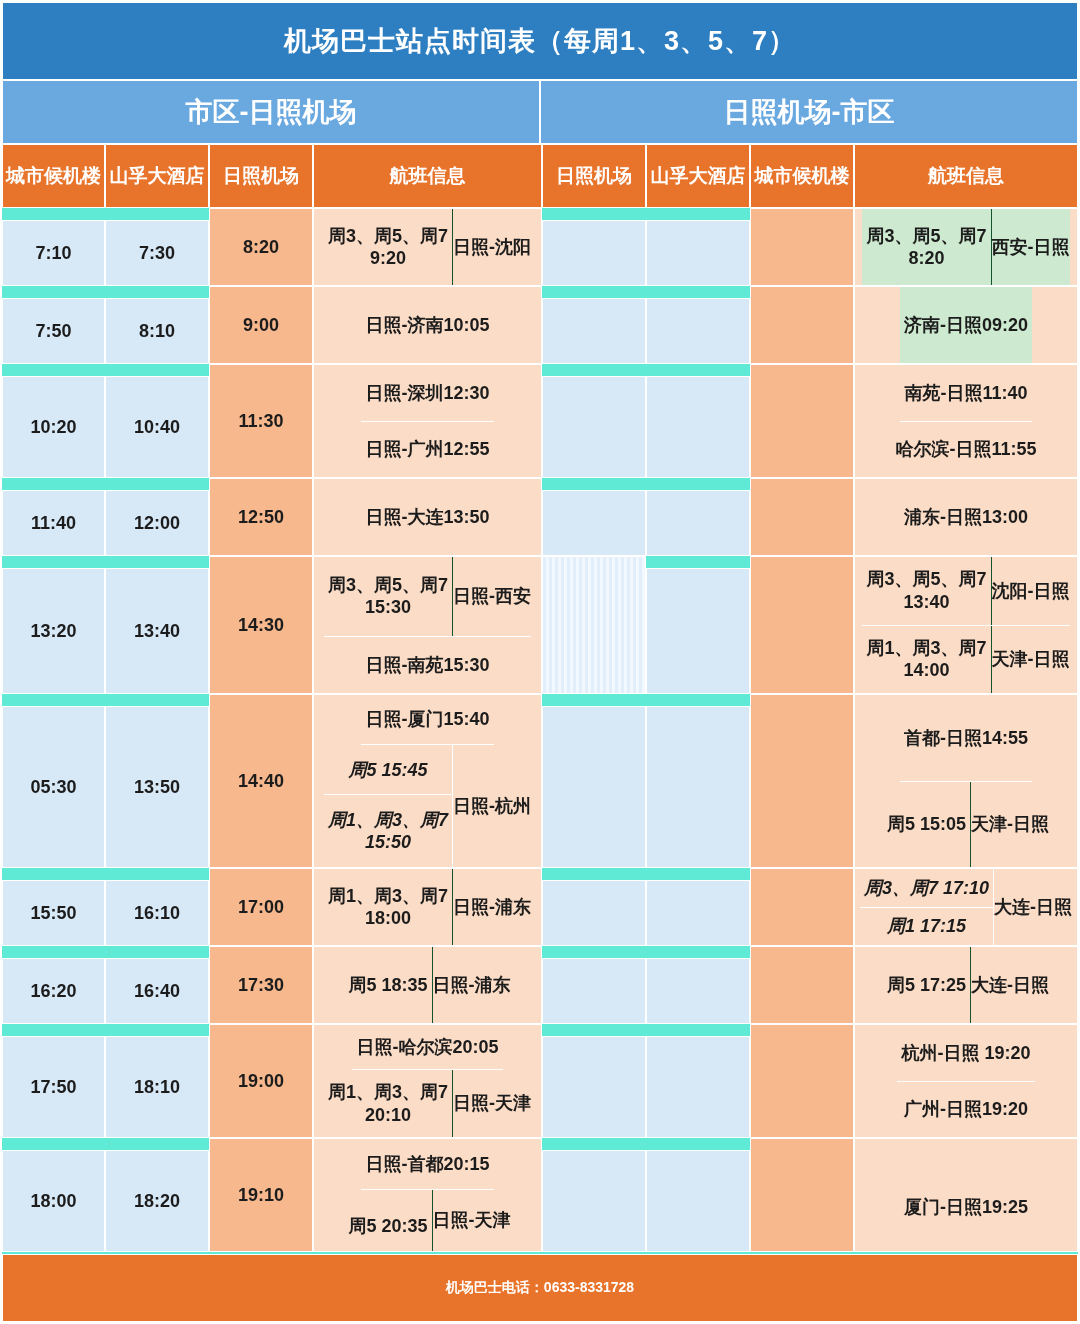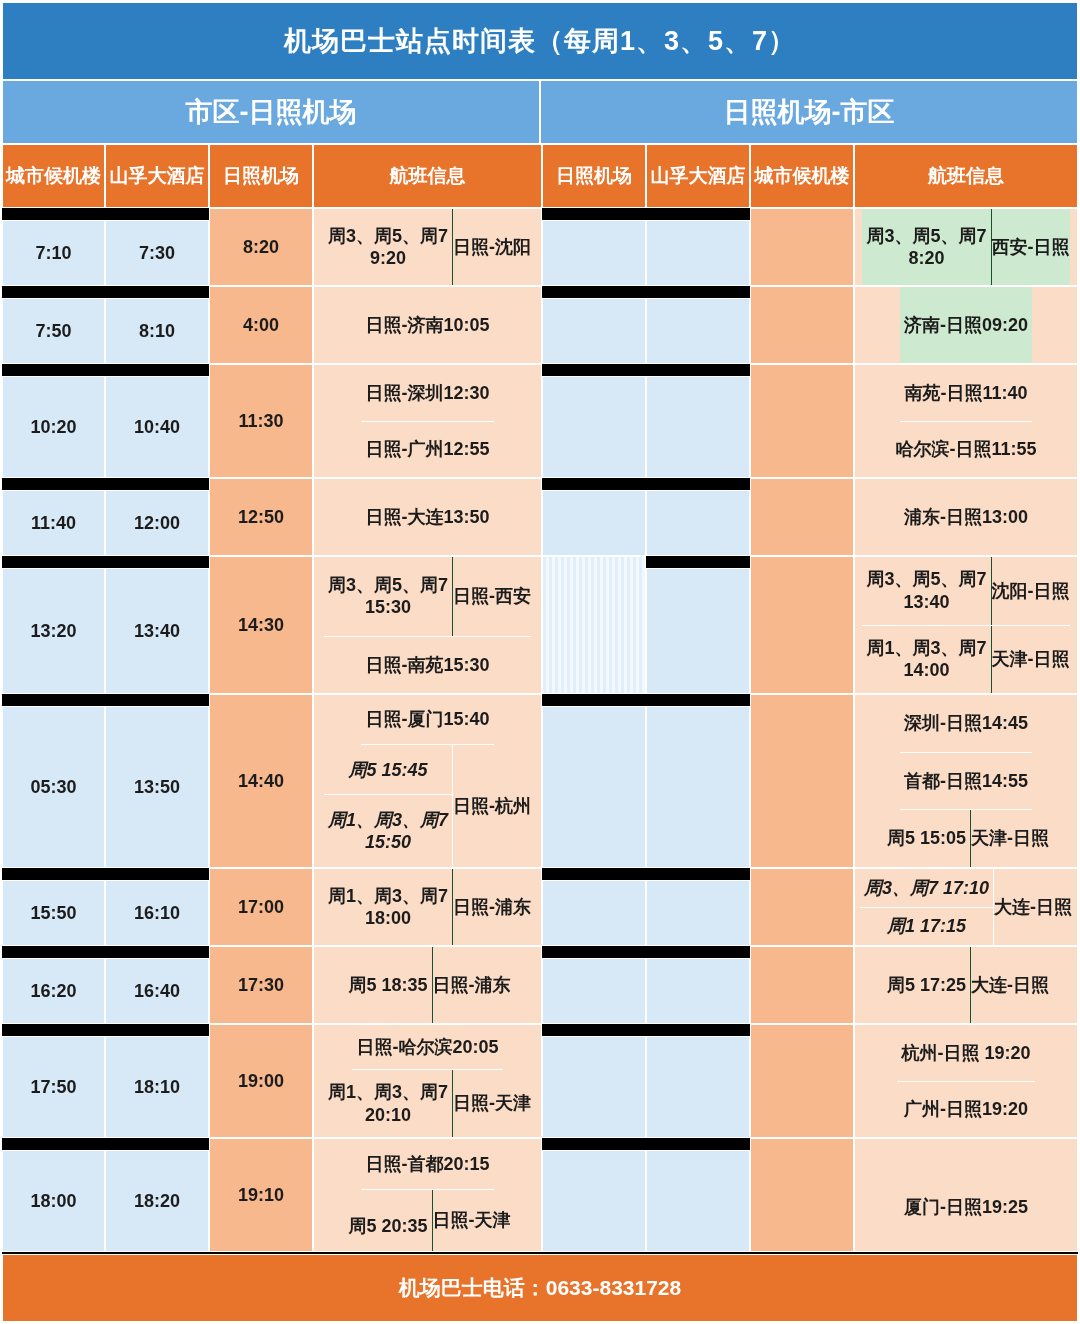--- a/index.html
+++ b/index.html
@@ -7,21 +7,21 @@
     width:1080px;height:1324px;
     background:#ffffff;
     font-family:"Liberation Sans","DejaVu Sans",sans-serif;
     -webkit-font-smoothing:antialiased;
   }
   #sheet{
     width:1080px;height:1324px;
     box-sizing:border-box;
     display:flex;flex-direction:column;
     border:2px solid #ffffff;
-    background:#000000;
+    background:#5eead4;
   }
   .title-bar{
     height:78px;flex:0 0 78px;
     background:#2d7fc1;
     color:#ffffff;
     display:flex;align-items:center;justify-content:center;
     font-size:27px;font-weight:bold;letter-spacing:1px;
     border:1px solid #ffffff;box-sizing:border-box;
   }
   .dir-row{
@@ -102,21 +102,21 @@
   .fl-right-span{
     flex:0 0 78px;display:flex;align-items:center;justify-content:center;
     border-left:1px solid #ffffff;text-align:center;
   }
 
   .footer{
     height:68px;flex:0 0 68px;
     background:#e8732a;
     color:#ffffff;
     display:flex;align-items:center;justify-content:center;
-    font-size:21px;font-weight:bold;
+    font-size:14px;font-weight:bold;
     border:1px solid #ffffff;box-sizing:border-box;
   }
 </style>
 </head>
 <body>
 
 <div id="sheet">
 
   <div class="title-bar">机场巴士站点时间表（每周1、3、5、7）</div>
 
@@ -163,21 +163,21 @@
             </div>
             <div class="fl-b">
               <div style="white-space: pre-line;">西安-日照</div>
             </div>
           </div>
         </div>
       </div>
       <div class="row" style="flex: 0 0 78px;">
         <div class="cell c1 blue">7:50</div>
         <div class="cell c2 blue">8:10</div>
-        <div class="cell c3 orange">4:00</div>
+        <div class="cell c3 orange">9:00</div>
         <div class="cell flight c4 peach">
           <div class="fl-sub">
             <div class="fl-a only">
               <div style="white-space: pre-line;">日照-济南10:05</div>
             </div>
           </div>
         </div>
         <div class="cell c5 blue"></div>
         <div class="cell c6 blue"></div>
         <div class="cell c7 orange"></div>
@@ -313,25 +313,20 @@
               </div>
             </div>
           </div>
         </div>
         <div class="cell c5 blue"></div>
         <div class="cell c6 blue"></div>
         <div class="cell c7 orange"></div>
         <div class="cell flight c8 peach">
           <div class="fl-sub">
             <div class="fl-a only">
-              <div style="white-space: pre-line;">深圳-日照14:45</div>
-            </div>
-          </div>
-          <div class="fl-sub">
-            <div class="fl-a only">
               <div style="white-space: pre-line;">首都-日照14:55</div>
             </div>
           </div>
           <div class="fl-sub">
             <div class="fl-a">
               <div style="white-space: pre-line;">周5  15:05</div>
             </div>
             <div class="fl-b">
               <div style="white-space: pre-line;">天津-日照</div>
             </div>

